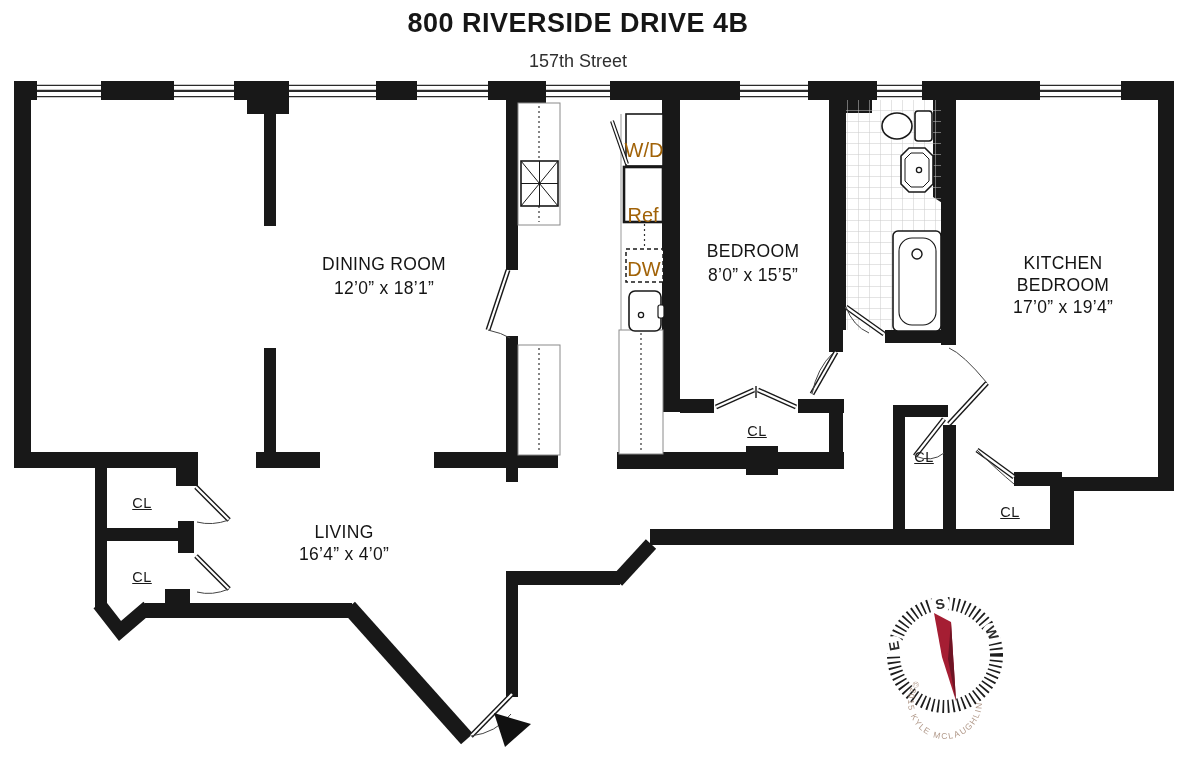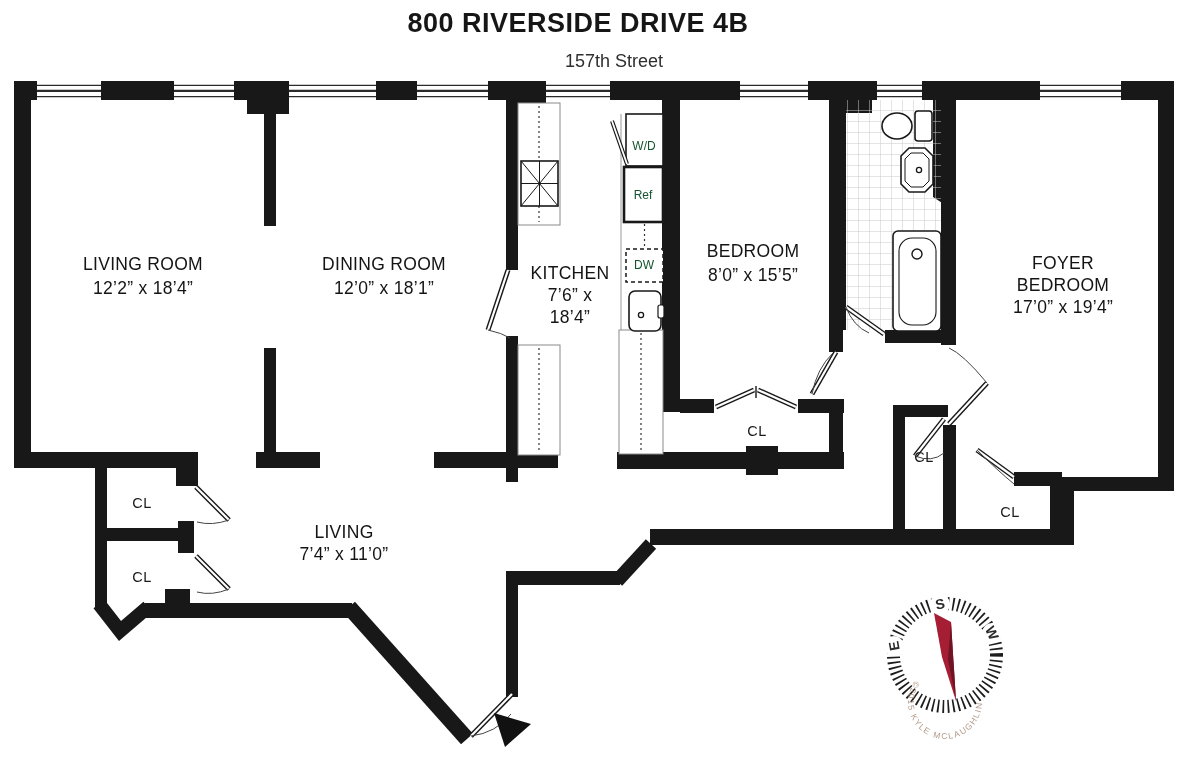--- a/index.html
+++ b/index.html
@@ -1,25 +1,25 @@
 <!DOCTYPE html>
 <html><head>
 <meta charset="utf-8">
 <style>
   html,body{margin:0;padding:0;background:#ffffff;}
   .plan{position:relative;width:1200px;height:760px;background:#fff;
         font-family:"Liberation Sans",sans-serif;color:#141414;overflow:hidden;}
   .plan svg{position:absolute;left:0;top:0;}
   .lbl{position:absolute;transform:translateX(-50%);text-align:center;white-space:nowrap;}
   .title{font-size:27px;font-weight:700;letter-spacing:.5px;color:#161616;}
-  .subtitle{font-size:18px;color:#2f2f2f;margin-left:36px;}
+  .subtitle{font-size:18px;color:#2f2f2f;}
   .room div{font-size:17.5px;line-height:24px;letter-spacing:.3px;color:#141414;}
   .room.tight div{line-height:22px;}
-  .cl{font-size:14.5px;letter-spacing:.5px;color:#1a1a1a;}
-  .appliance{font-size:12px;color:#14532d;}
+  .cl{font-size:14.5px;letter-spacing:.5px;color:#1a1a1a;text-decoration:underline;}
+  .appliance{font-size:20px;color:#a16207;}
 </style>
 </head>
 <body>
 
 <div class="plan">
 
 <svg width="1200" height="760" viewBox="0 0 1200 760">
   <defs>
     <pattern id="tiles" width="11" height="11" patternUnits="userSpaceOnUse">
       <path d="M11 0 H0 V11" fill="none" stroke="#c9c9c9" stroke-width="1"></path>
@@ -266,55 +266,46 @@
       <textPath href="#copy-arc" startOffset="2">©2015 KYLE MCLAUGHLIN</textPath>
     </text>
     <polygon points="934,613 951,622 956,701 942,657" fill="#a51e33"></polygon>
     <polygon points="951,622 956,701 948,659" fill="#6e1424"></polygon>
   </g>
 </svg>
 
 <div class="lbl title" style="left:578px;top:8px">800 RIVERSIDE DRIVE 4B</div>
 <div class="lbl subtitle" style="left:578px;top:51px">157th Street</div>
 
-<div class="lbl room" style="left:143px;top:252px">
-  <div>LIVING ROOM</div>
-  <div>12’2” x 18’4”</div>
-</div>
 
 <div class="lbl room" style="left:384px;top:252px">
   <div>DINING ROOM</div>
   <div>12’0” x 18’1”</div>
 </div>
 
-<div class="lbl room tight" style="left:570px;top:262px">
-  <div>KITCHEN</div>
-  <div>7’6” x</div>
-  <div>18’4”</div>
-</div>
 
 <div class="lbl room" style="left:753px;top:239px">
   <div>BEDROOM</div>
   <div>8’0” x 15’5”</div>
 </div>
 
 <div class="lbl room tight" style="left:1063px;top:252px">
-  <div>FOYER</div>
+  <div>KITCHEN</div>
   <div>BEDROOM</div>
   <div>17’0” x 19’4”</div>
 </div>
 
 <div class="lbl room tight" style="left:344px;top:521px">
   <div>LIVING</div>
-  <div>7’4” x 11’0”</div>
+  <div>16’4” x 4’0”</div>
 </div>
 
 <div class="lbl cl" style="left:142px;top:495px">CL</div>
 <div class="lbl cl" style="left:142px;top:569px">CL</div>
 <div class="lbl cl" style="left:757px;top:423px">CL</div>
 <div class="lbl cl" style="left:924px;top:449px">CL</div>
 <div class="lbl cl" style="left:1010px;top:504px">CL</div>
 
 <div class="lbl appliance" style="left:644px;top:139px">W/D</div>
-<div class="lbl appliance" style="left:643px;top:188px">Ref</div>
+<div class="lbl appliance" style="left:643px;top:204px">Ref</div>
 <div class="lbl appliance" style="left:644px;top:258px">DW</div>
 
 </div>
 
 </body></html>

